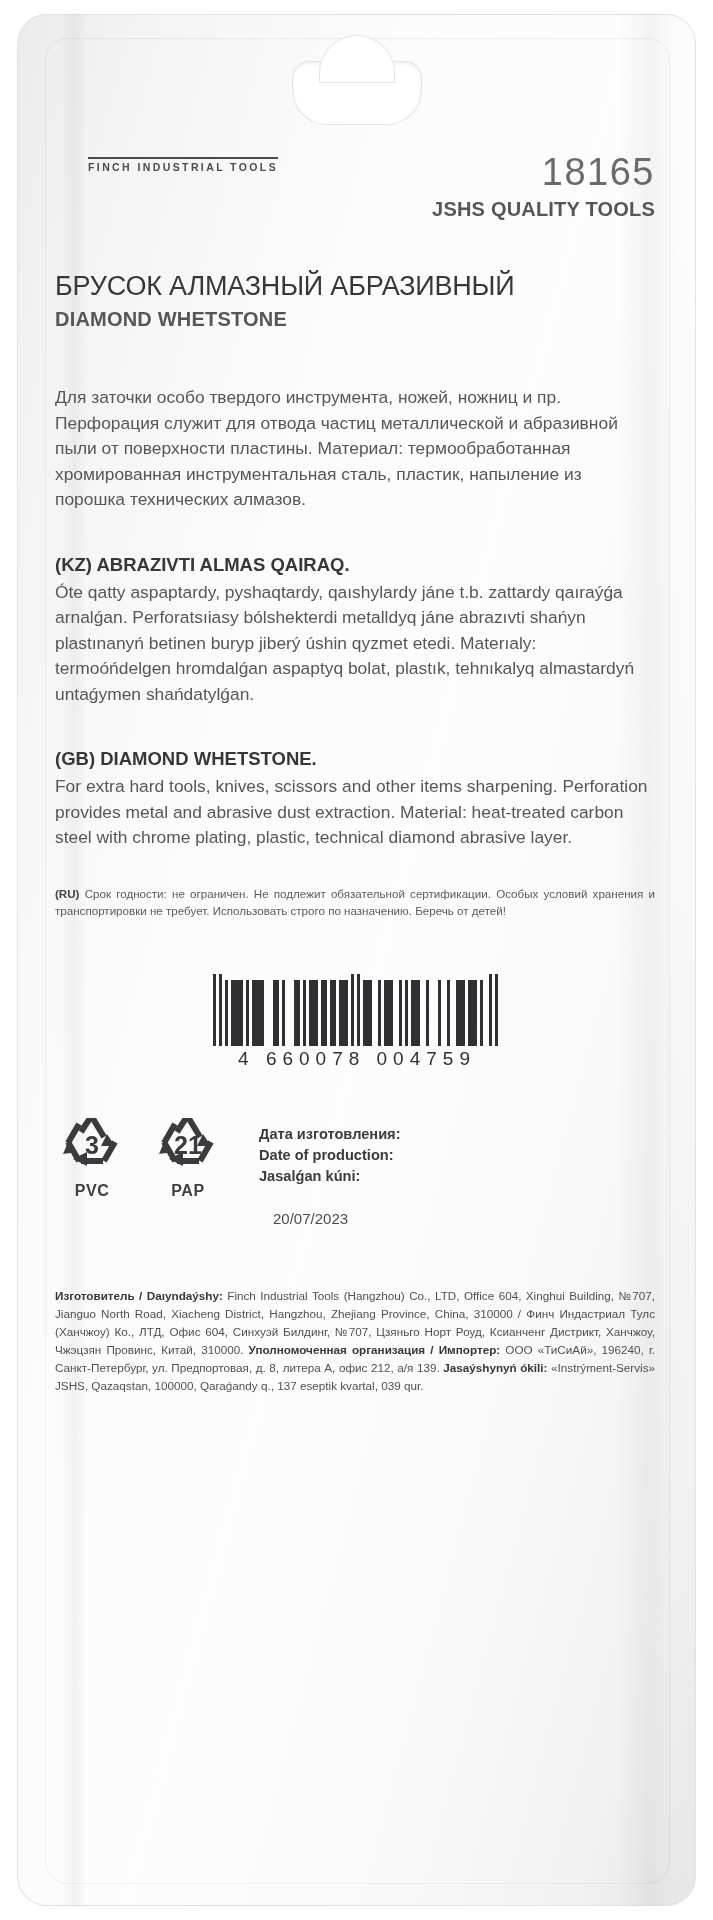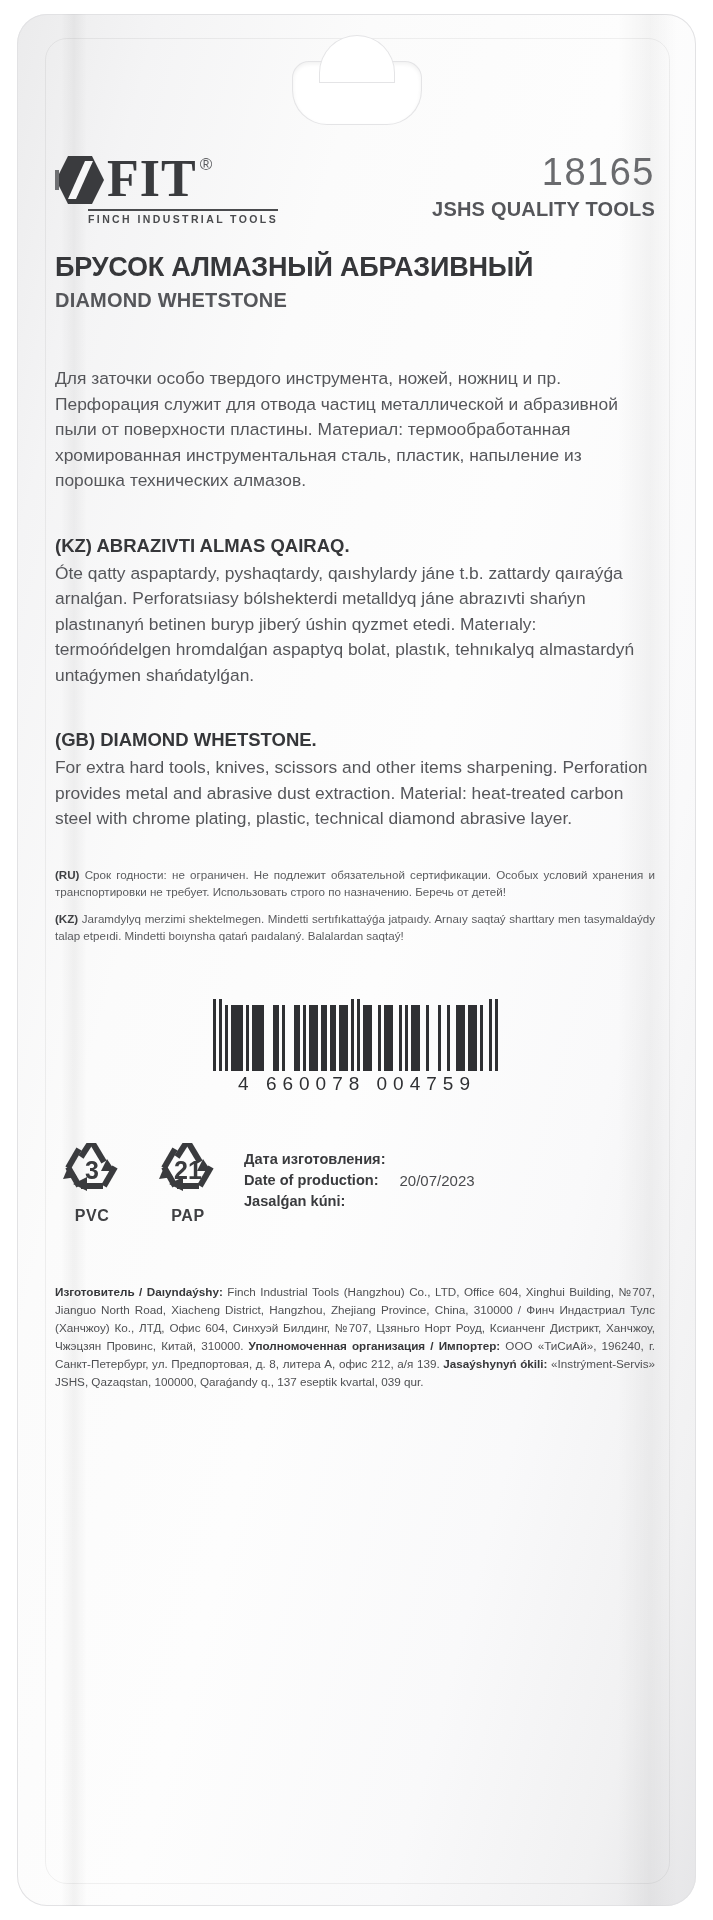--- a/index.html
+++ b/index.html
@@ -158,24 +158,24 @@
     font-size: 20px;
     line-height: 26px;
     font-weight: 700;
     letter-spacing: 0.2px;
     color: #55565a;
     margin-top: 4px;
   }
 
   
   .title-ru {
-    margin-top: 15px;
+    margin-top: 34px;
     font-size: 27px;
     line-height: 32px;
-    font-weight: 700;
+    font-weight: 400;
     letter-spacing: -0.2px;
     color: #36373a;
   }
   .title-en {
     margin-top: 5px;
     font-size: 20px;
     line-height: 24px;
     font-weight: 600;
     letter-spacing: 0.2px;
     color: #55565a;
@@ -244,23 +244,24 @@
   }
   .recycle-item svg { display: block; margin: 0 auto; }
   .recycle-label {
     font-size: 16px;
     font-weight: 700;
     letter-spacing: 0.6px;
     color: #3f4043;
     margin-top: 2px;
   }
   .date-block {
-    margin-left: 19px;
+    margin-left: 34px;
     padding-top: 6px;
     display: flex;
+    flex-direction: column;
   }
   .date-labels {
     font-size: 14.6px;
     line-height: 21px;
     font-weight: 700;
     color: #3a3b3e;
   }
   .date-value {
     font-size: 15px;
     line-height: 21px;
@@ -288,29 +289,20 @@
   <div class="sheen-b"></div>
   <div class="card-inner-edge"></div>
 </div>
 
 <div class="hang-hole"></div>
 
 <div class="content">
 
   <div class="header-row">
     <div class="brand-block">
-      <div class="brand-line1">
-        <svg class="hex-mark" viewBox="0 0 50 52">
-          <polygon points="13,2 37,2 49,26 37,50 13,50 1,26" fill="#3a3b3e"></polygon>
-          <polygon points="30,7 38,7 21,45 13,45" fill="#f7f7f8"></polygon>
-          <rect x="0" y="16" width="4" height="20" fill="#6f7073"></rect>
-        </svg>
-        <span class="brand-word">FIT</span>
-        <span class="brand-reg">®</span>
-      </div>
       <div class="brand-rule"></div>
       <div class="brand-tagline">FINCH INDUSTRIAL TOOLS</div>
     </div>
     <div class="code-block">
       <div class="code-number">18165</div>
       <div class="code-sub">JSHS QUALITY TOOLS</div>
     </div>
   </div>
 
   <div class="title-ru">БРУСОК АЛМАЗНЫЙ АБРАЗИВНЫЙ</div>
@@ -327,21 +319,20 @@
   </div>
 
   <div class="lang-block">
     <div class="lang-head">(GB) DIAMOND WHETSTONE.</div>
     <div class="lang-body">For extra hard tools, knives, scissors and other items sharpening. Perforation provides metal and abrasive dust extraction.
 Material: heat-treated carbon steel with chrome plating, plastic, technical diamond abrasive layer.</div>
   </div>
 
   <div class="fineprint">
     <p><b>(RU)</b><span> Срок годности: не ограничен. Не подлежит обязательной сертификации. Особых условий хранения и транспортировки не требует. Использовать строго по назначению. Беречь от детей!</span></p>
-    <p><b>(KZ)</b><span> Jaramdylyq merzimi shektelmegen. Mindetti sertıfıkattaýǵa jatpaıdy. Arnaıy saqtaý sharttary men tasymaldaýdy talap etpeıdi. Mindetti boıynsha qatań paıdalaný. Balalardan saqtaý!</span></p>
   </div>
 
   <div class="barcode-wrap">
     <div class="bars" id="bars">
         <i style="width: 3px; height: 72px; background: rgb(47, 48, 51);"></i>
         <i style="width: 3px; height: 72px; background: transparent;"></i>
         <i style="width: 3px; height: 72px; background: rgb(47, 48, 51);"></i>
         <i style="width: 3px; height: 66px; background: transparent;"></i>
         <i style="width: 3px; height: 66px; background: rgb(47, 48, 51);"></i>
         <i style="width: 3px; height: 66px; background: transparent;"></i>

